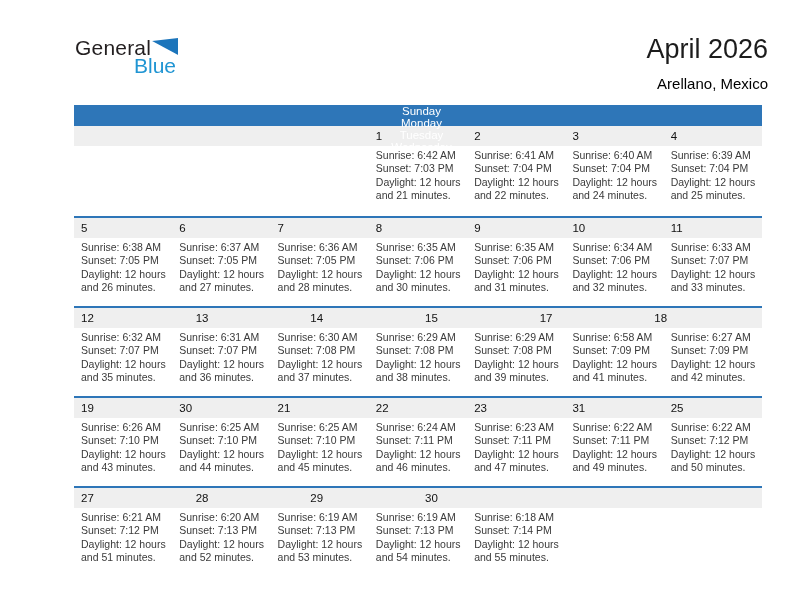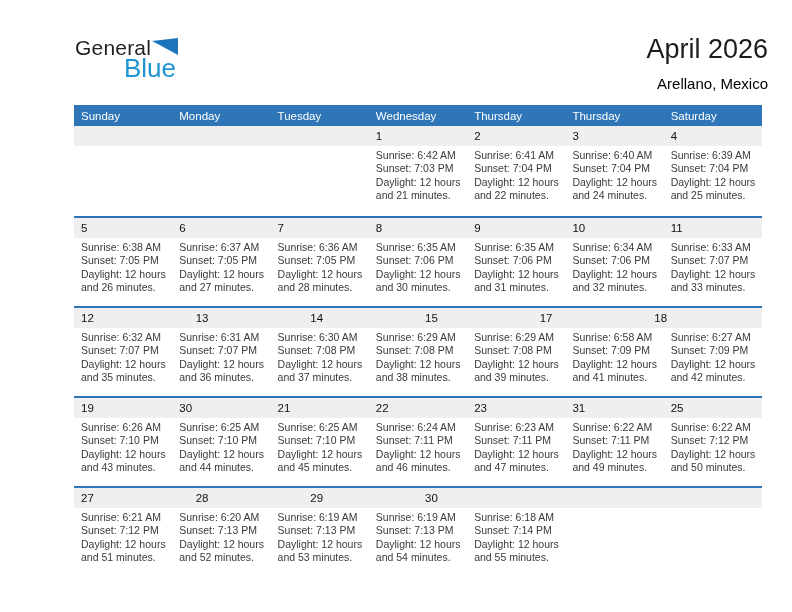--- a/index.html
+++ b/index.html
@@ -21,36 +21,36 @@
   .logo-top { display: flex; align-items: flex-start; }
   .logo-general {
     font-size: 21px; font-weight: 400; color: #231f20; letter-spacing: 0.2px;
   }
   .logo-triangle {
     width: 26px; height: 17px; margin-left: 1px; margin-top: 1px;
     background: #1c75bb;
     clip-path: polygon(0 18%, 100% 0, 100% 100%);
   }
   .logo-blue {
-    font-size: 26px; font-weight: 400; color: #2095d3;
+    font-size: 21px; font-weight: 400; color: #2095d3;
     text-align: right; padding-right: 9px; margin-top: -3px;
   }
 
   .title-block {
     position: absolute; right: 24px; top: 36px; text-align: right;
   }
   .month-title { font-size: 27px; font-weight: 400; color: #1c1c1c; line-height: 1; }
   .location-subtitle { font-size: 15px; font-weight: 400; color: #000000; margin-top: 12px; }
 
   
   .calendar { position: absolute; left: 30px; right: 30px; top: 105px; }
 
   .weekday-row {
     display: flex; height: 21px; align-items: center;
-    background: #2e76b8; color: #ffffff;
+    background: #2e76b8; color: #ffffff; flex-direction: column;
   }
   .weekday-cell { flex: 1 1 0; padding-left: 7px; font-size: 11.5px; font-weight: 400; }
 
   .week-row { height: 90px; }
   .week-row + .week-row { border-top: 2px solid #2e76b8; }
 
   .number-band { display: flex; height: 20px; background: #efefef; }
   .day-number {
     flex: 1 1 0; padding: 4px 0 0 7px;
     font-size: 11.5px; color: #111111;

